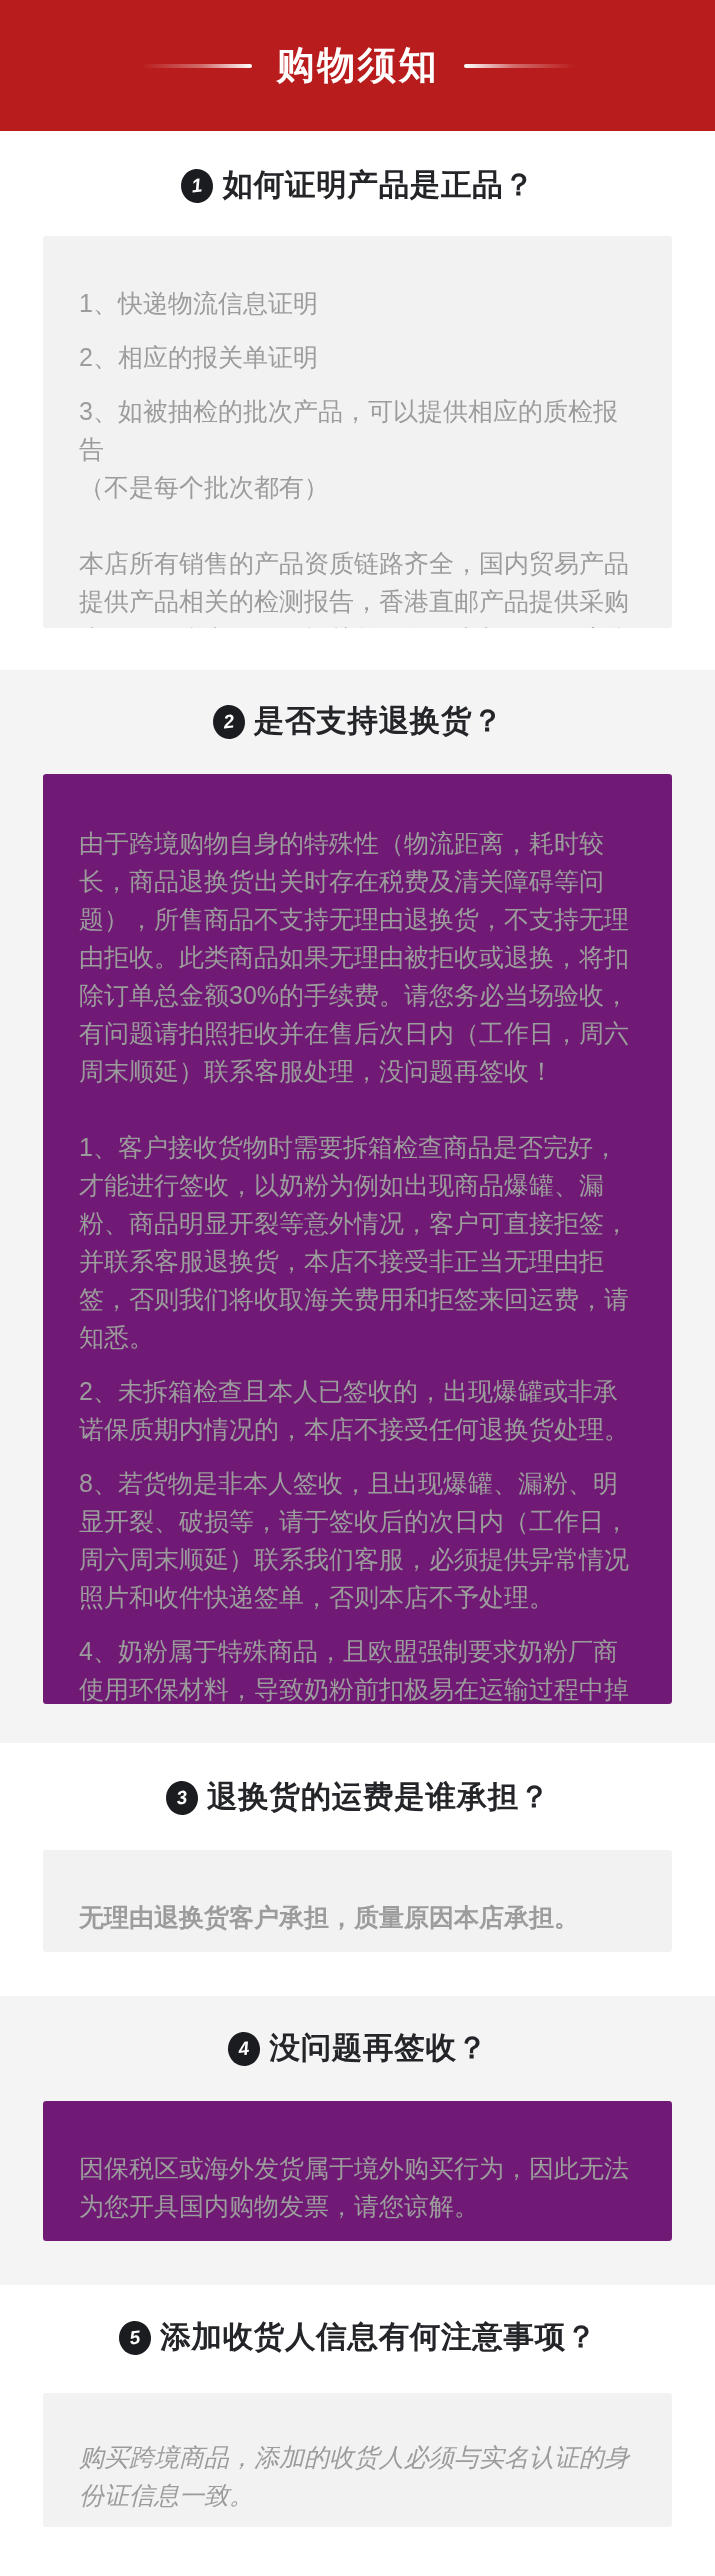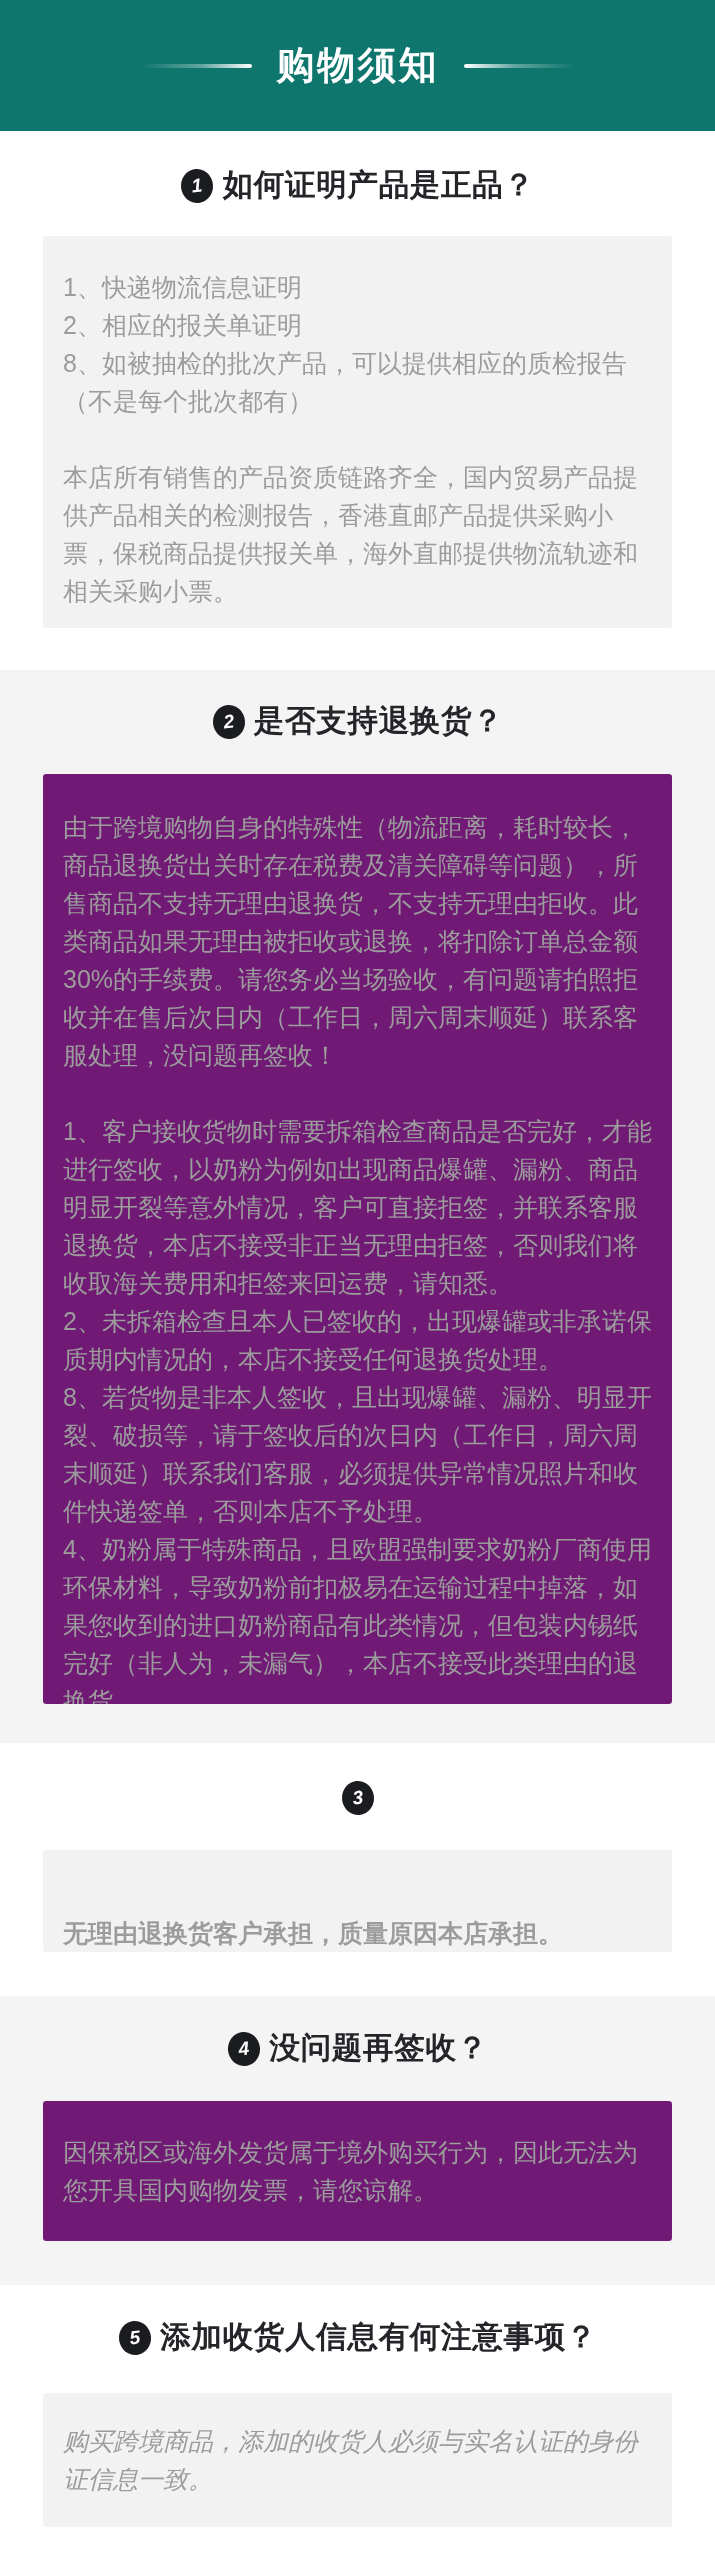--- a/index.html
+++ b/index.html
@@ -8,21 +8,21 @@
     min-height: 2576px;
     margin: 0 auto;
     font-family: "Liberation Sans", "DejaVu Sans", sans-serif;
     position: relative;
     overflow: hidden;
   }
 
   
   .header-bar {
     height: 131px;
-    background: #0f766e;
+    background: #b91c1c;
     display: flex;
     align-items: center;
     justify-content: center;
     gap: 25px;
   }
   .header-title {
     color: #ffffff;
     font-size: 38px;
     font-weight: 800;
     letter-spacing: 2.7px;
@@ -81,21 +81,21 @@
   .inner-box {
     width: 629px;
     margin-left: 43px;
     background: #701a75;
     border-radius: 3.3px;
     box-sizing: border-box;
     overflow: hidden;
   }
 
   .body-text p {
-    margin: 0;
+    margin: 16px;
     font-size: 25px;
     line-height: 38px;
     color: #9c9c9c;
     white-space: pre-line;
   }
   .body-text p.gap { margin-top: 38px; }
 
   
   .sec1-title { margin-top: 36px; }
   .box1 { margin-top: 32px; height: 392px; padding: 32px 20px; }
@@ -121,41 +121,42 @@
   <div class="hline hline-right"></div>
 </div>
 
 <div class="section-title sec1-title">
   <div class="badge">1</div>
   <div class="title-text">如何证明产品是正品？</div>
 </div>
 <div class="gray-box box1 body-text">
   <p>1、快递物流信息证明</p>
   <p>2、相应的报关单证明</p>
-  <p>8、如被抽检的批次产品，可以提供相应的质检报告
+  <p>3、如被抽检的批次产品，可以提供相应的质检报告
 （不是每个批次都有）</p>
   <p class="gap">本店所有销售的产品资质链路齐全，国内贸易产品提供产品相关的检测报告，香港直邮产品提供采购小票，保税商品提供报关单，海外直邮提供物流轨迹和相关采购小票。</p>
 </div>
 
 <div class="band band2">
   <div class="section-title">
     <div class="badge">2</div>
     <div class="title-text">是否支持退换货？</div>
   </div>
   <div class="inner-box inner2 body-text">
     <p>由于跨境购物自身的特殊性（物流距离，耗时较长，商品退换货出关时存在税费及清关障碍等问题），所售商品不支持无理由退换货，不支持无理由拒收。此类商品如果无理由被拒收或退换，将扣除订单总金额30%的手续费。请您务必当场验收，有问题请拍照拒收并在售后次日内（工作日，周六周末顺延）联系客服处理，没问题再签收！</p>
     <p class="gap">1、客户接收货物时需要拆箱检查商品是否完好，才能进行签收，以奶粉为例如出现商品爆罐、漏粉、商品明显开裂等意外情况，客户可直接拒签，并联系客服退换货，本店不接受非正当无理由拒签，否则我们将收取海关费用和拒签来回运费，请知悉。</p>
     <p>2、未拆箱检查且本人已签收的，出现爆罐或非承诺保质期内情况的，本店不接受任何退换货处理。</p>
     <p>8、若货物是非本人签收，且出现爆罐、漏粉、明显开裂、破损等，请于签收后的次日内（工作日，周六周末顺延）联系我们客服，必须提供异常情况照片和收件快递签单，否则本店不予处理。</p>
     <p>4、奶粉属于特殊商品，且欧盟强制要求奶粉厂商使用环保材料，导致奶粉前扣极易在运输过程中掉落，如果您收到的进口奶粉商品有此类情况，但包装内锡纸完好（非人为，未漏气），本店不接受此类理由的退换货。</p>
   </div>
 </div>
 
 <div class="section-title sec3-title">
   <div class="badge">3</div>
+  <div class="title-text">退换货的运费是谁承担？</div>
 </div>
 <div class="gray-box box3 body-text">
   <p>无理由退换货客户承担，质量原因本店承担。</p>
 </div>
 
 <div class="band band4">
   <div class="section-title">
     <div class="badge">4</div>
     <div class="title-text">没问题再签收？</div>
   </div>

